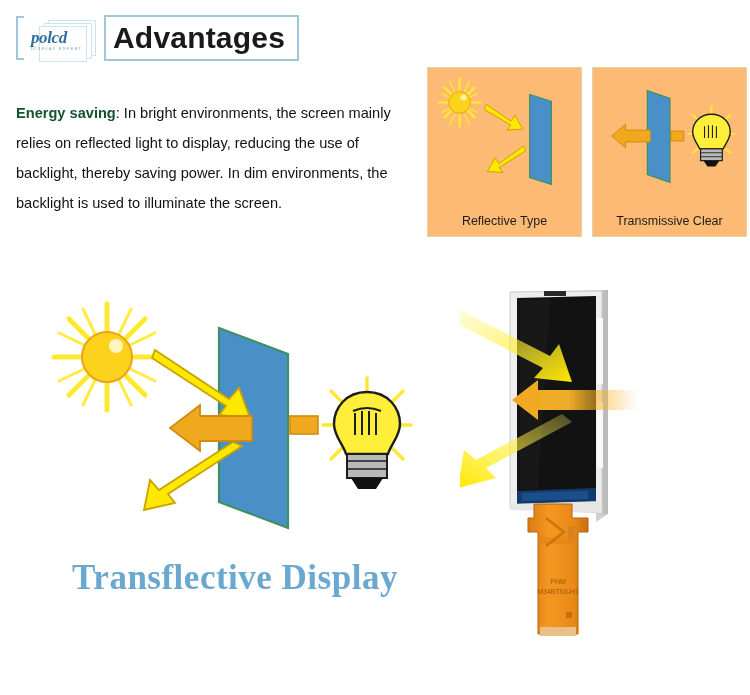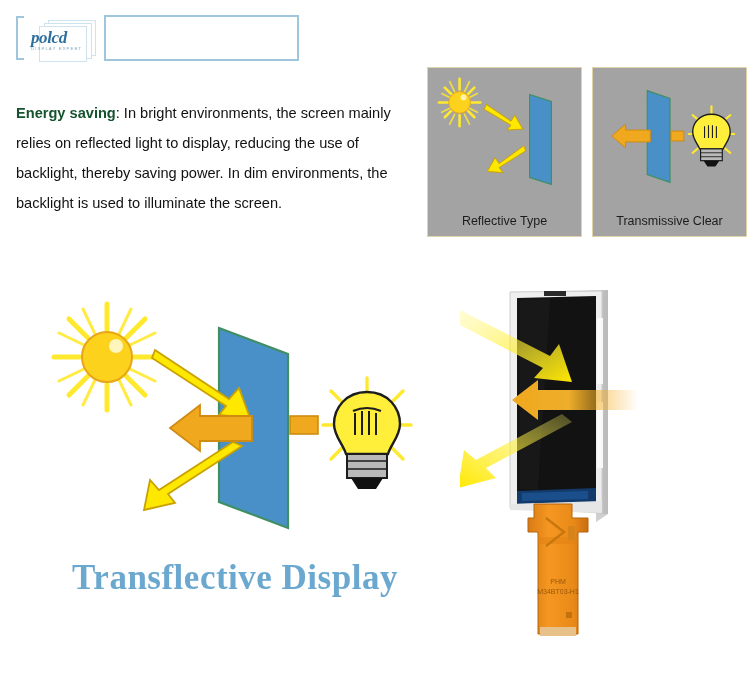--- a/index.html
+++ b/index.html
@@ -66,21 +66,21 @@
   #copy{
     position:absolute; left:16px; top:98px; width:400px;
     font-size:14.6px; line-height:30px; color:#121212;
   }
   #copy p{margin:0;}
   .em-red{color:#14532d;font-weight:bold;}
 
   
   .card{
     position:absolute; top:67px; width:155px; height:170px;
-    border:1px solid #e0d3a8; background:#a3a3a3; box-sizing:border-box;
+    border:1px solid #e0d3a8; background:#fdba74; box-sizing:border-box;
   }
   #card-reflective{left:427px;}
   #card-transmissive{left:592px;}
   .card-canvas{position:absolute;left:0;top:0;width:100%;height:136px;}
   .card-label{
     position:absolute;left:0;bottom:8px;width:100%;
     text-align:center;font-size:12.5px;color:#1c1c1c;
   }
 
   
@@ -111,20 +111,21 @@
     <div class="logo-stack">
       <div class="logo-card c1"></div>
       <div class="logo-card c2"></div>
       <div class="logo-card c3"></div>
     </div>
     <div class="logo-word">polcd</div>
     <div class="logo-sub">DISPLAY EXPERT</div>
   </div>
 
   <div class="hdr-box"></div>
+  <div class="hdr-title">Advantages</div>
 </div>
 
 <div id="copy">
   <p><span class="em-red">Energy saving</span><span>: In bright environments, the screen mainly relies on reflected light to display, reducing the use of backlight, thereby saving power. In dim environments, the backlight is used to illuminate the screen.</span></p>
 </div>
 
 <div class="card" id="card-reflective">
   <svg class="card-canvas" viewBox="0 0 155 136">
 
     <g>

